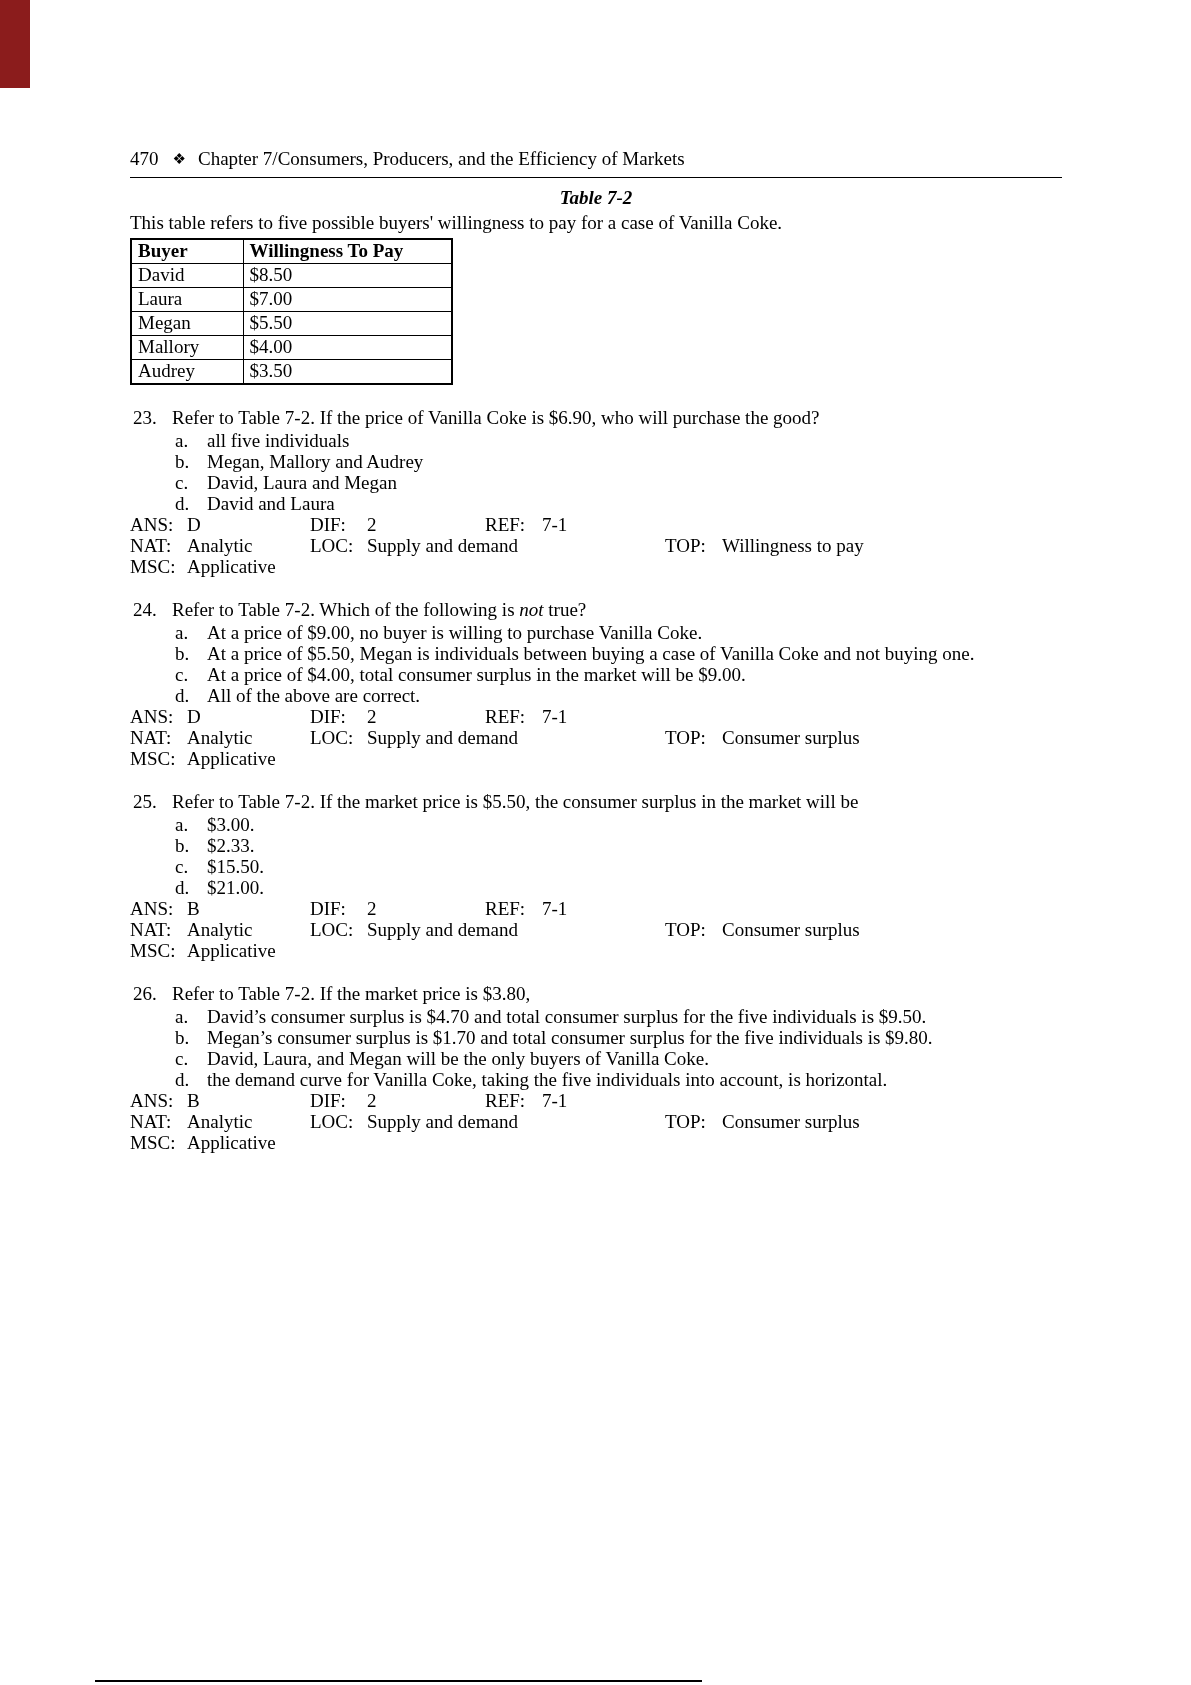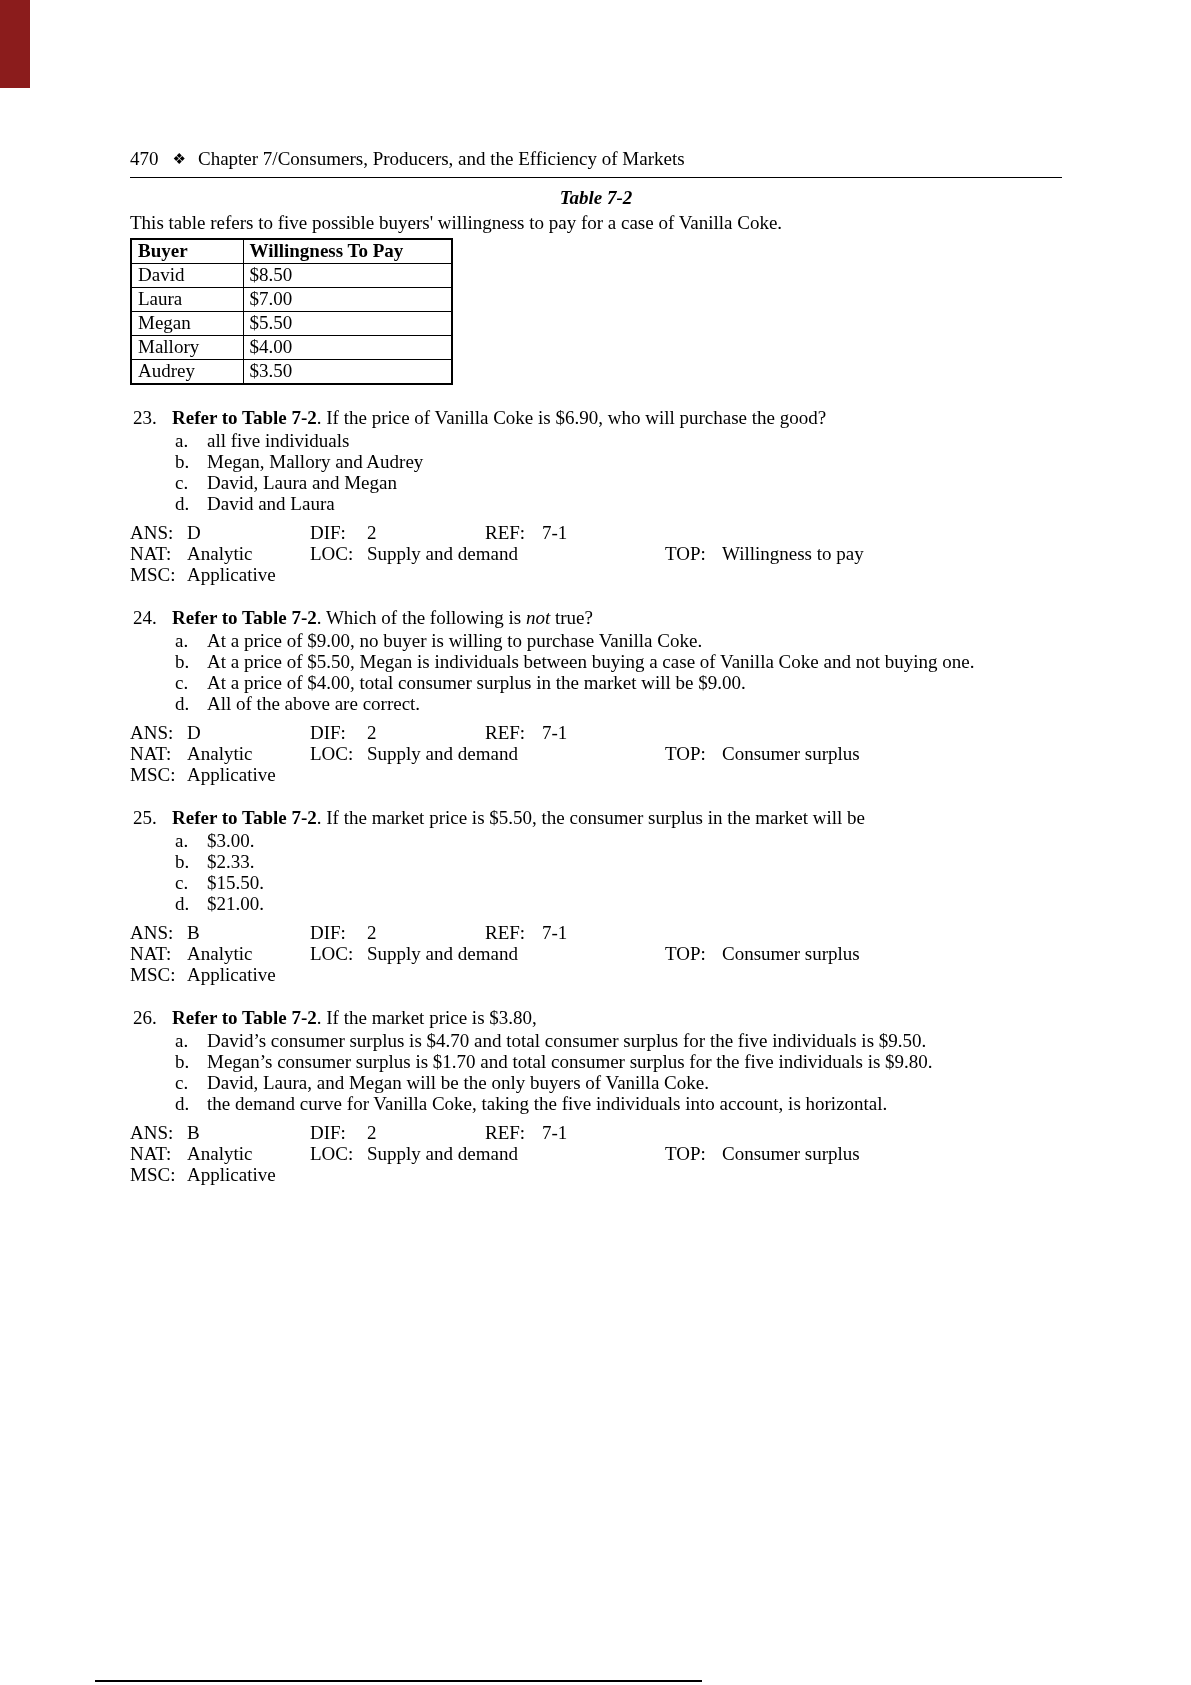--- a/index.html
+++ b/index.html
@@ -45,27 +45,27 @@
   }
   table.wtp-table { border: 2px solid #000; }
   table.wtp-table th { font-weight: bold; }
   .col-buyer { width: 112px; }
   .col-wtp { width: 209px; }
   .questions { margin-top: 6px; }
   .question { margin-top: 22px; }
   .q-head { display: flex; }
   .q-number { width: 42px; flex: 0 0 42px; padding-left: 3px; }
   .q-stem { flex: 1; }
-  .q-stem b { font-weight: bold; }
+  .q-stem b { font-weight: normal; }
   .q-stem i { font-style: italic; margin-top: 28px; }
   .choices { margin-left: 45px; margin-top: 2px; }
   .choice { display: flex; }
   .choice-letter { width: 32px; flex: 0 0 32px; }
   .choice-text { flex: 1; max-width: 830px; }
-  .meta { margin-top: 8px; }
+  .meta { }
   .meta-row { position: relative; height: 21px; }
   .meta-row span { position: absolute; top: 0; white-space: nowrap; }
   .footer-rule {
     position: absolute; left: 95px; bottom: 3px;
     width: 607px; height: 2px; background: #000;
   }
 </style>
 </head>
 <body>
 

